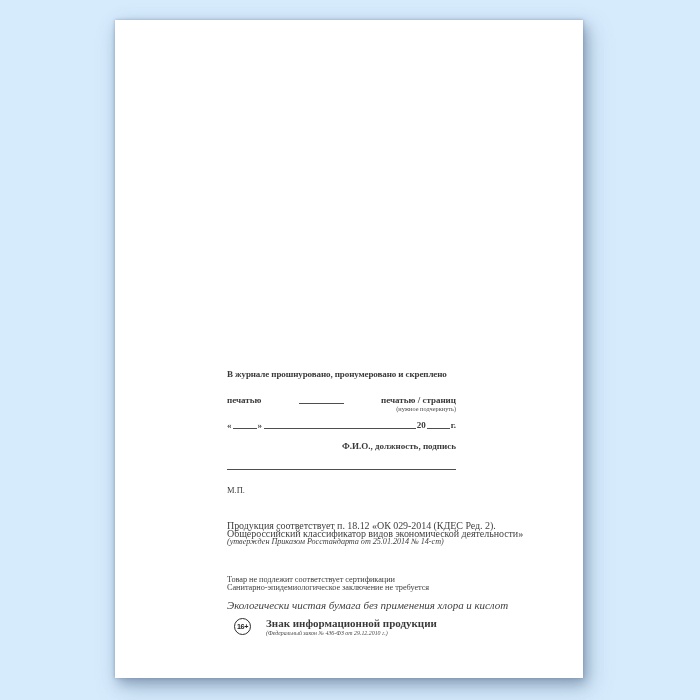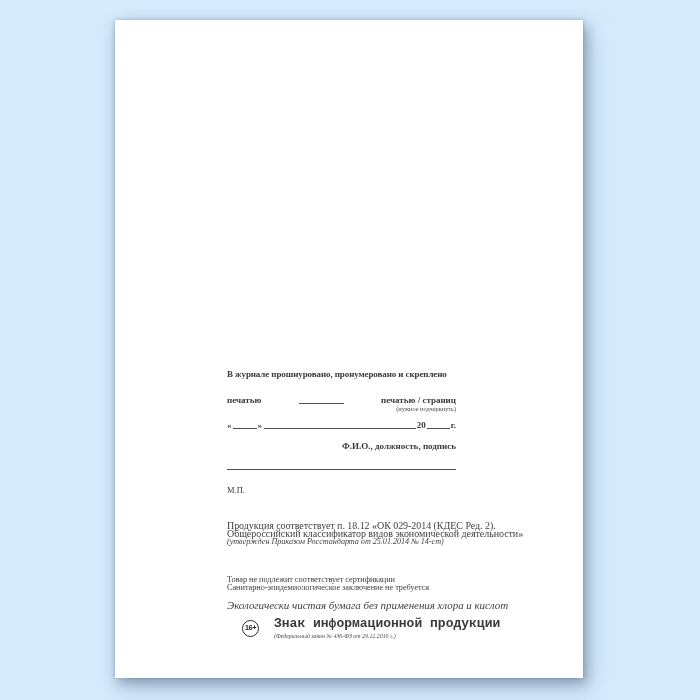--- a/index.html
+++ b/index.html
@@ -71,24 +71,24 @@
     border: 1.7px solid #2c2c2c;
     border-radius: 50%;
     display: flex;
     align-items: center;
     justify-content: center;
     font-family: "Liberation Sans", sans-serif;
     font-weight: bold;
     font-size: 7.2px;
     letter-spacing: -0.4px;
     color: #222;
-    margin-left: 15px;
+    margin-left: 7px;
   }
   .badge-texts { margin-left: 15px; }
-  .badge-title { font-size: 13px; font-weight: 600; color: #3a3a3a; font-family: Liberation Mono, monospace; }
+  .badge-title { font-size: 11px; font-weight: 600; color: #3a3a3a; }
   .badge-law   { font-size: 5.9px; font-style: italic; color: #4a4a4a; margin-top: 1px; }
 </style>
 </head>
 <body>
 
 <div class="scene">
   <div class="page">
 
     <div class="row title-line">В журнале прошнуровано, пронумеровано и скреплено</div>
 

